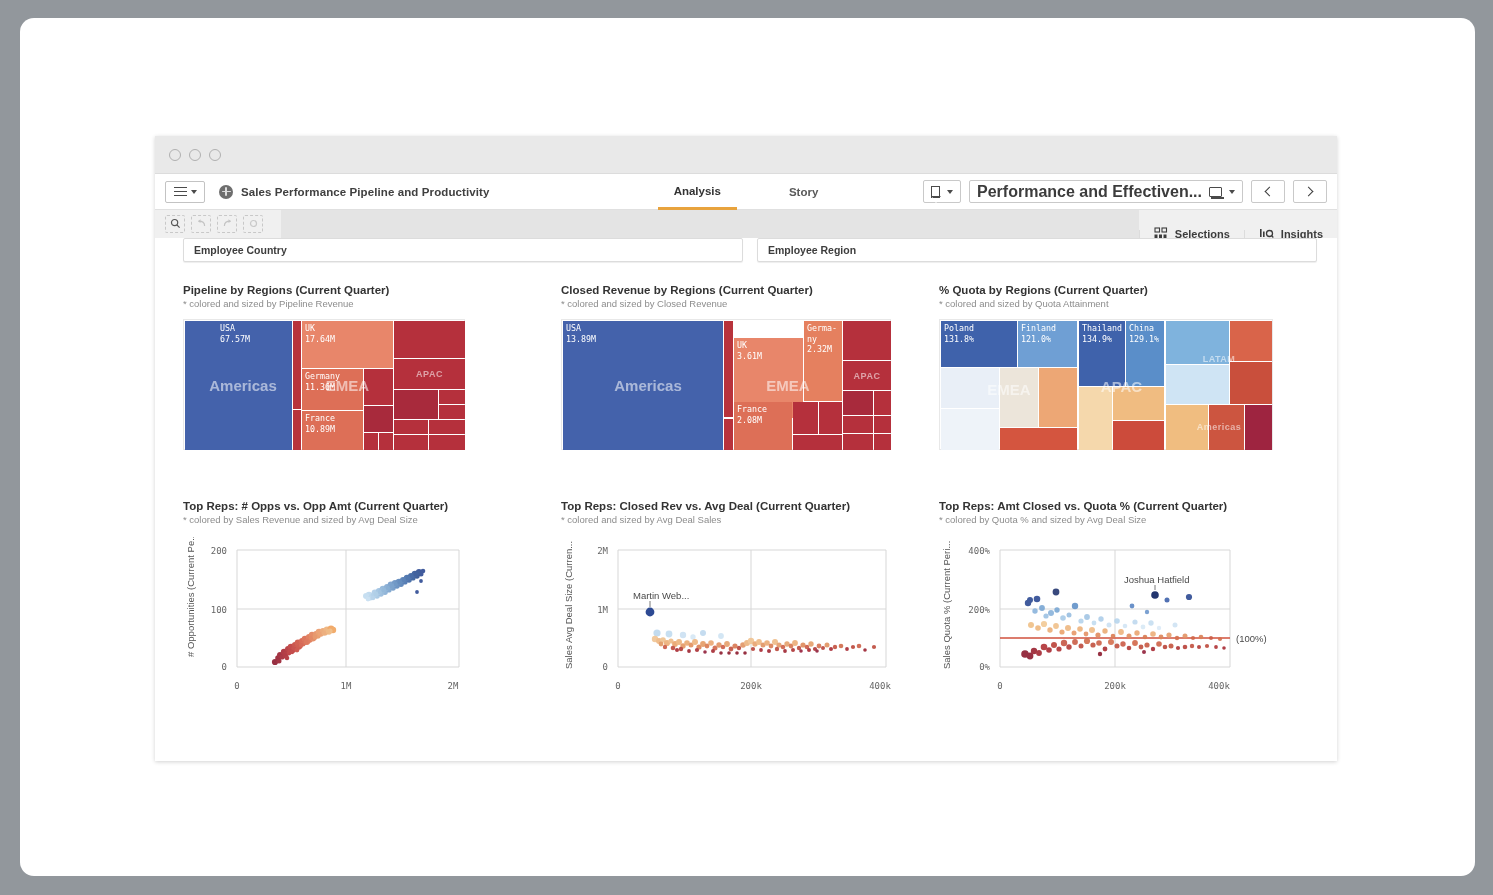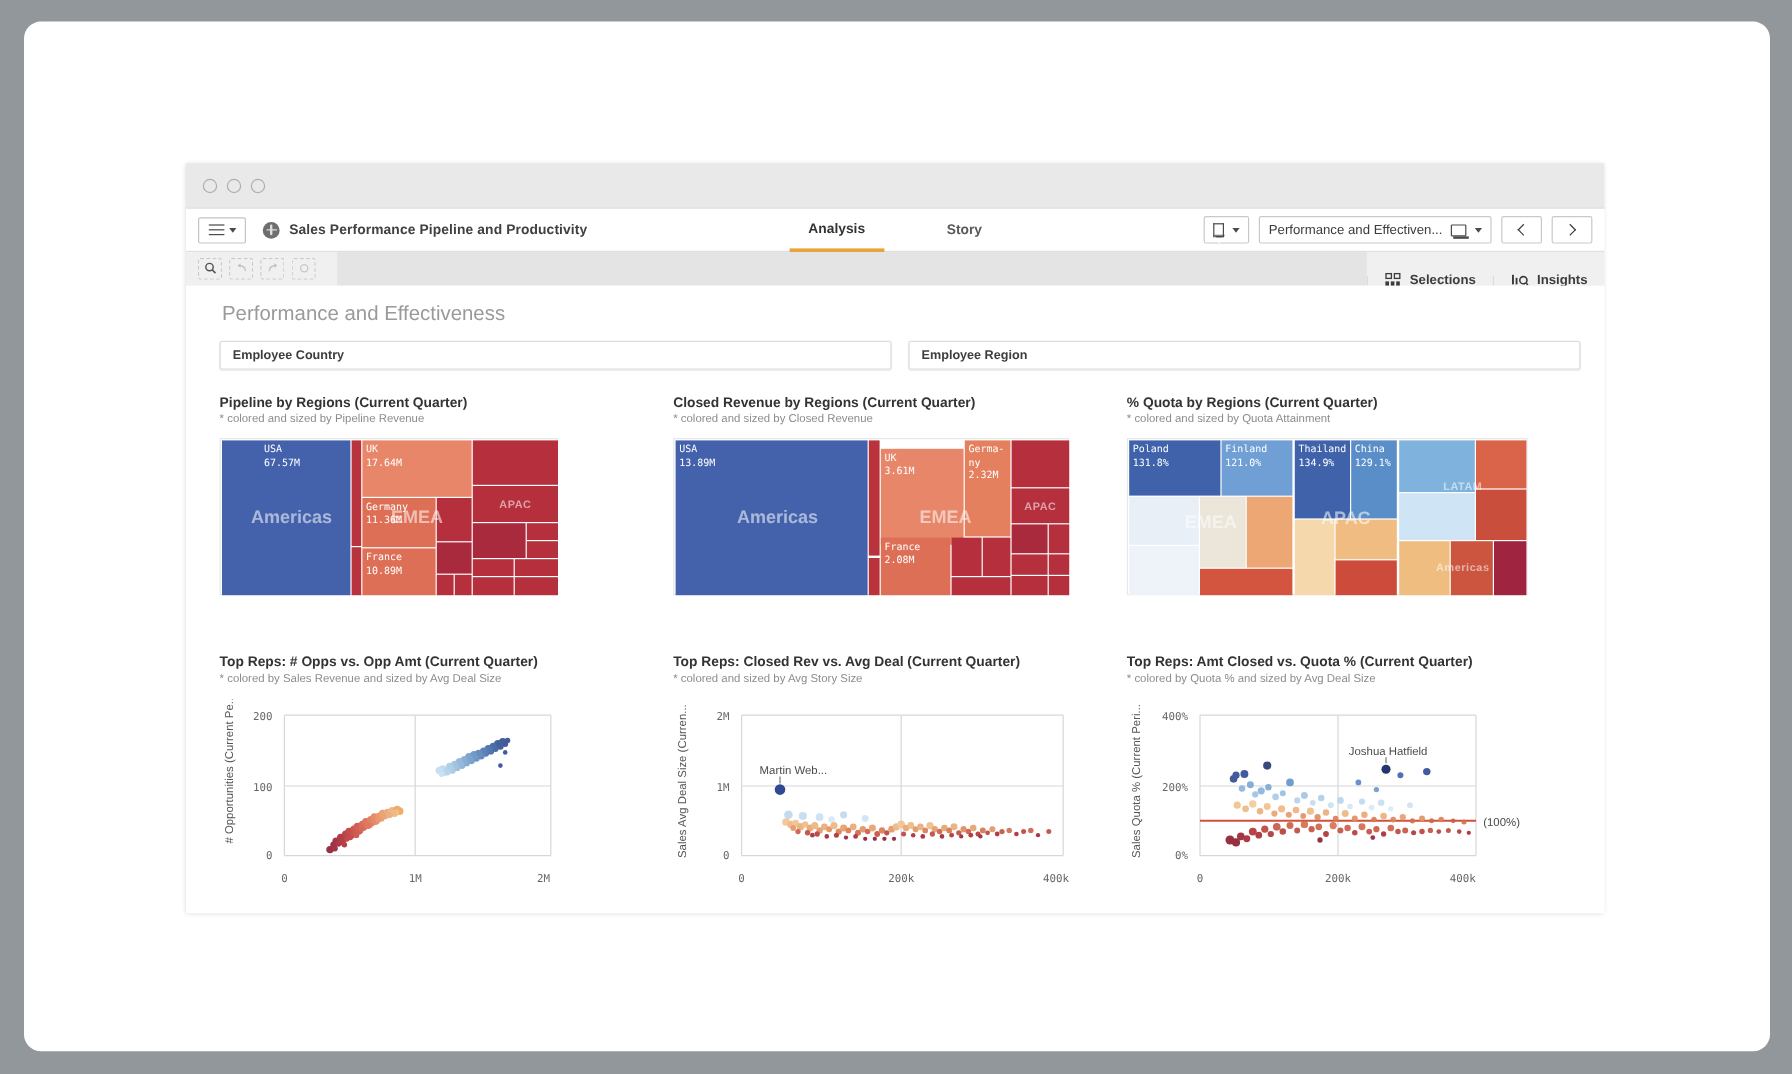--- a/index.html
+++ b/index.html
@@ -58,21 +58,21 @@
          display: flex; align-items: center; padding: 0 16px; pointer-events: auto; cursor: pointer;}
   .tab.active { border-bottom: 3px solid #e8a33d; color: #333; }
   .hright { margin-left: auto; display: flex; align-items: center; gap: 8px; padding-right: 10px; }
   .btnbox { height: 23px; border: 1px solid #c9c9c9; border-radius: 2px; background: #fff;
             display: flex; align-items: center; padding: 0 7px; gap: 7px; cursor: pointer; }
   .bookmark { width: 9px; height: 12px; border: 1.4px solid #4a4a4a; border-bottom: none;
               position: relative; }
   .bookmark::after { content:""; position:absolute; left:-1.4px; bottom:-5px; width:0;height:0;
       border-left:5.9px solid transparent; border-right:5.9px solid transparent; border-top:5px solid #fff;
       filter: drop-shadow(0 -1.4px 0 #4a4a4a);}
-  .sheetsel { font-size: 11px; font-weight: normal; color: #3c3c3c; white-space: nowrap; }
+  .sheetsel { font-size: 16px; font-weight: bold; color: #3c3c3c; white-space: nowrap; }
   .monitor { width: 13px; height: 10px; border: 1.4px solid #4a4a4a; border-radius: 1px; position: relative;}
   .monitor::after { content:""; position:absolute; left:1px; bottom:-3.4px; width:13px; height:1.6px; background:#4a4a4a;}
   .navbtn { width: 34px; height: 23px; border: 1px solid #c9c9c9; border-radius: 2px; background: #fff;
             display: flex; align-items: center; justify-content: center; cursor: pointer; }
   .chev { width: 7px; height: 7px; border-top: 1.6px solid #3c3c3c; border-right: 1.6px solid #3c3c3c; }
   .chev.left { transform: rotate(-135deg); margin-left: 3px;}
   .chev.right { transform: rotate(45deg); margin-right: 3px;}
   
   .toolbar { height: 28px; background: #f0f0f0; border-bottom: 1px solid #e2e2e2;
              display: flex; align-items: center; position: relative; }
@@ -203,21 +203,20 @@
               <rect x="4" y="4.5" width="1.6" height="5.5" fill="#3c3c3c"></rect>
               <circle cx="10.5" cy="6.5" r="3" fill="none" stroke="#3c3c3c" stroke-width="1.3"></circle>
               <line x1="12.6" y1="8.6" x2="14.3" y2="10.5" stroke="#3c3c3c" stroke-width="1.3"></line>
             </svg>
           <span>Insights</span>
         </div>
       </div>
     </div>
 
     <div class="sheet">
-      <div class="sheettitle">Performance and Effectiveness</div>
 
       <div class="filterbar">
         <div class="filterbox">
           <span>Employee Country</span>
         </div>
         <div class="filterbox">
           <span>Employee Region</span>
         </div>
       </div>
 
@@ -271,21 +270,21 @@
           <div class="cs">* colored and sized by Closed Revenue</div>
           <div class="viz tm" style="width:330px;height:131px;background:#fff;border:1px solid #e8e8e8;">
             <div class="tmcell" style="left:1px;top:1px;width:160px;height:129px;background:#4462ab;">
               <div class="tmlabel"><span>USA</span>
 <span>13.89M</span></div>
             </div>
             <div class="tmcell" style="left:162px;top:1px;width:9px;height:96px;background:#b8333c;"></div>
             <div class="tmcell" style="left:162px;top:99px;width:9px;height:31px;background:#b8333c;"></div>
             <div class="tmgroup" style="left:1px;top:1px;width:170px;height:129px;">Americas</div>
 
-            <div class="tmcell" style="left:172px;top:8px;width:69px;height:80px;background:#e8866a;">
+            <div class="tmcell" style="left:172px;top:18px;width:69px;height:80px;background:#e8866a;">
               <div class="tmlabel"><span>UK</span>
 <span>3.61M</span></div>
             </div>
             <div class="tmcell" style="left:242px;top:1px;width:38px;height:80px;background:#e5805f;">
               <div class="tmlabel" style="white-space:pre-line;"><span>Germa-
 ny</span>
 <span>2.32M</span></div>
             </div>
             <div class="tmcell" style="left:172px;top:82px;width:58px;height:48px;background:#dd6f57;">
               <div class="tmlabel"><span>France</span>
@@ -491,21 +490,21 @@
                   <circle cx="240" cy="34" r="2.3" fill="#2d4a93"></circle>
                 <circle cx="238" cy="44" r="1.9" fill="#2d4a93"></circle>
                   <circle cx="234" cy="55" r="1.9" fill="#2d4a93"></circle>
               </g>
             </svg>
           </div>
         </div>
 
         <div class="cell">
           <div class="ct">Top Reps: Closed Rev vs. Avg Deal (Current Quarter)</div>
-          <div class="cs">* colored and sized by Avg Story Size</div>
+          <div class="cs">* colored and sized by Avg Deal Sales</div>
           <div class="scatterwrap">
             <svg width="330" height="155" viewBox="0 0 330 155">
               <text class="sc-ylab" transform="translate(11,132) rotate(-90)">
                 <tspan>Sales Avg Deal Size (Curren...</tspan></text>
               <text class="sc-tick" x="47" y="17" text-anchor="end"><tspan>2M</tspan></text>
               <text class="sc-tick" x="47" y="76" text-anchor="end"><tspan>1M</tspan></text>
               <text class="sc-tick" x="47" y="133" text-anchor="end"><tspan>0</tspan></text>
               <text class="sc-tick" x="57" y="152" text-anchor="middle"><tspan>0</tspan></text>
               <text class="sc-tick" x="190" y="152" text-anchor="middle"><tspan>200k</tspan></text>
               <text class="sc-tick" x="319" y="152" text-anchor="middle"><tspan>400k</tspan></text>

